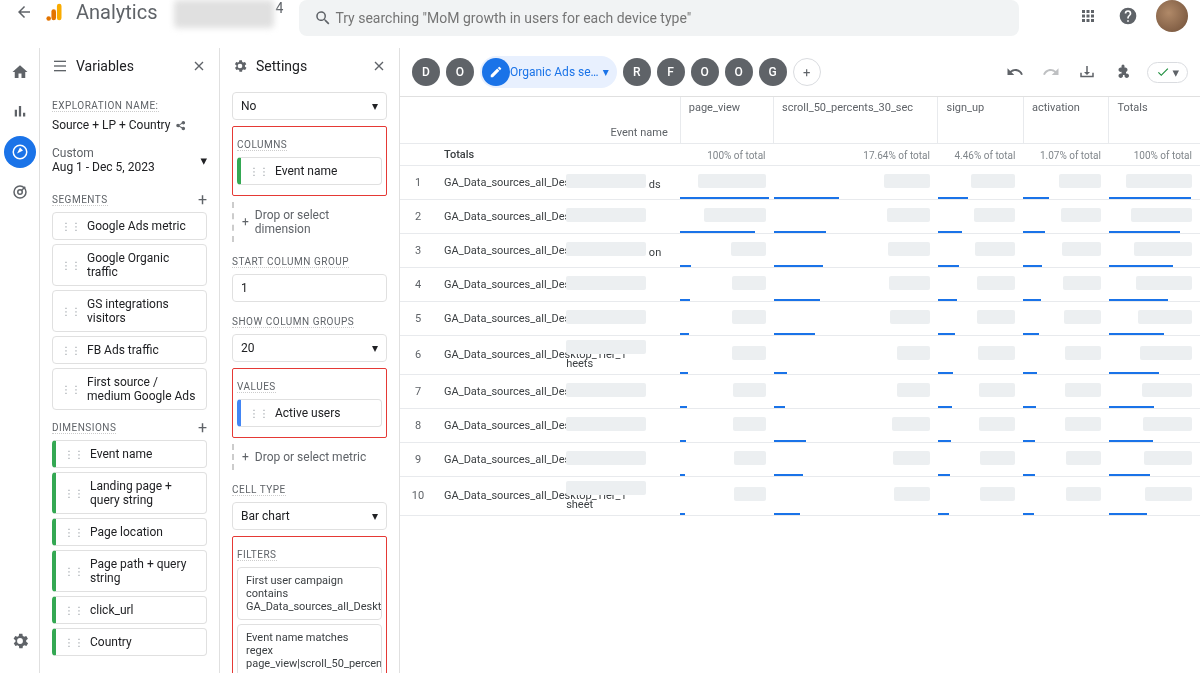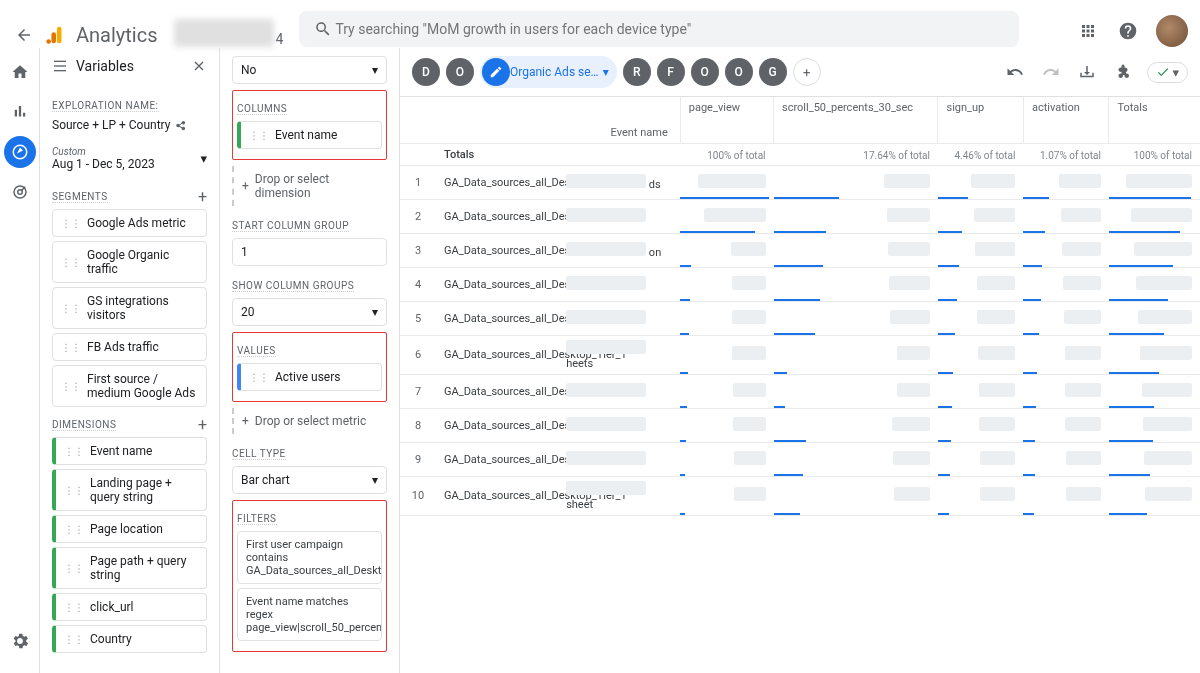--- a/index.html
+++ b/index.html
@@ -1,19 +1,19 @@
 <!DOCTYPE html>
 <html><head>
 <meta charset="utf-8">
 <style>
 * { box-sizing: border-box; margin: 0; padding: 0; font-family: 'Google Sans', Roboto, Arial, sans-serif; }
 body { background: #fff; color: #202124; font-size: 13px; overflow-x: hidden; }
 
 
-.topbar { height: 48px; display: flex; align-items: flex-end; padding: 0 12px; gap: 8px; border-bottom: 1px solid transparent; }
+.topbar { height: 48px; display: flex; align-items: flex-start; padding: 0 12px; gap: 8px; border-bottom: 1px solid transparent; }
 .back-btn { width: 24px; height: 24px; display: flex; align-items: center; justify-content: center; color: #5f6368; cursor: pointer; }
 .logo { width: 24px; height: 24px; display: flex; align-items: center; justify-content: center; }
 .app-title { font-size: 20px; color: #5f6368; margin-right: 8px; }
 .property-blur { width: 100px; height: 28px; background: #e0e0e0; border-radius: 4px; filter: blur(3px); }
 .search-wrap { flex: 1; max-width: 720px; display: flex; align-items: center; background: #f1f3f4; border-radius: 8px; height: 36px; padding: 0 12px; margin-left: 8px; }
 .search-wrap input { border: none; background: transparent; flex: 1; font-size: 14px; color: #5f6368; outline: none; }
 .top-right { display: flex; align-items: center; gap: 16px; margin-left: auto; }
 .icon-btn { width: 24px; height: 24px; display: flex; align-items: center; justify-content: center; color: #5f6368; cursor: pointer; }
 .avatar { width: 32px; height: 32px; border-radius: 50%; background: radial-gradient(circle at 40% 40%, #b08968, #6f4e37); }
 
@@ -33,21 +33,21 @@
 .panel-header .close { color: #5f6368; cursor: pointer; }
 .panel-body { padding: 8px 12px; }
 .section-label { font-size: 10px; letter-spacing: 0.5px; color: #5f6368; text-transform: uppercase; margin: 8px 0 6px; border-bottom: 1px dotted #ccc; display: inline-block; }
 .section-header { display: flex; align-items: center; justify-content: space-between; }
 .section-header .plus { color: #5f6368; cursor: pointer; font-size: 16px; }
 .chip { display: flex; align-items: center; border: 1px solid #e0e0e0; border-radius: 4px; padding: 6px 8px; margin-bottom: 4px; font-size: 12px; gap: 6px; background: #fff; cursor: grab; }
 .chip.green { border-left: 4px solid #34a853; }
 .chip.blue { border-left: 4px solid #4285f4; }
 .chip .drag-handle { color: #9aa0a6; font-size: 10px; }
 .date-block { padding: 4px 0; margin-bottom: 8px; display: flex; align-items: center; justify-content: space-between; cursor: pointer; }
-.date-block .small { font-size: 10px; color: #5f6368; font-style: italic; }
+.date-block .small { font-size: 12px; color: #5f6368; }
 .date-block .range { font-size: 12px; color: #202124; }
 .exploration-name { font-size: 12px; color: #202124; display: flex; align-items: center; gap: 4px; margin-bottom: 10px; }
 .select-box { border: 1px solid #e0e0e0; border-radius: 4px; padding: 6px 8px; font-size: 12px; display: flex; align-items: center; justify-content: space-between; cursor: pointer; margin-bottom: 6px; }
 .drop-zone { display: flex; align-items: center; gap: 6px; padding: 6px 0; font-size: 12px; color: #5f6368; border-left: 2px dashed #ccc; padding-left: 8px; margin-bottom: 6px; cursor: pointer; }
 .highlight-red { border: 1px solid #e53935; border-radius: 2px; padding: 4px 4px 6px; margin-bottom: 6px; }
 .filter-card { border: 1px solid #e0e0e0; border-radius: 4px; padding: 6px 8px; font-size: 11px; margin-bottom: 4px; color: #3c4043; overflow: hidden; }
 
 
 .canvas { flex: 1; display: flex; flex-direction: column; overflow: hidden; }
 .tabstrip { display: flex; align-items: center; padding: 8px 12px; gap: 6px; border-bottom: 1px solid #e0e0e0; }
@@ -239,20 +239,33 @@
           </div>
           <div class="chip green">
             <span class="drag-handle">⋮⋮</span>
             <span>Country</span>
           </div>
         </div>
     </div>
   </div>
 
   <div class="panel settings-panel">
+    <div class="panel-header">
+      <span>
+          <svg width="16" height="16" viewBox="0 0 24 24">
+            <path fill="#5f6368" d="M19.4 13a7.8 7.8 0 000-2l2.1-1.6-2-3.5-2.5 1a7.6 7.6 0 00-1.7-1l-.4-2.6h-4l-.4 2.6c-.6.3-1.2.6-1.7 1l-2.5-1-2 3.5L6.6 11a7.8 7.8 0 000 2l-2.1 1.6 2 3.5 2.5-1c.5.4 1.1.7 1.7 1l.4 2.6h4l.4-2.6c.6-.3 1.2-.6 1.7-1l2.5 1 2-3.5L19.4 13zM12 15.5A3.5 3.5 0 1112 8.5a3.5 3.5 0 010 7z"></path>
+          </svg>
+        </span>
+      <span class="title">Settings</span>
+      <span class="close">
+          <svg width="16" height="16" viewBox="0 0 24 24">
+            <path fill="currentColor" d="M18 6L6 18M6 6l12 12" stroke="currentColor" stroke-width="2"></path>
+          </svg>
+        </span>
+    </div>
     <div class="panel-body">
       <div class="select-box">
         <span>No</span>
           <span>▾</span>
       </div>
 
       <div class="highlight-red">
         <div class="section-label">COLUMNS</div>
         <div class="chip green">
           <span class="drag-handle">⋮⋮</span>

